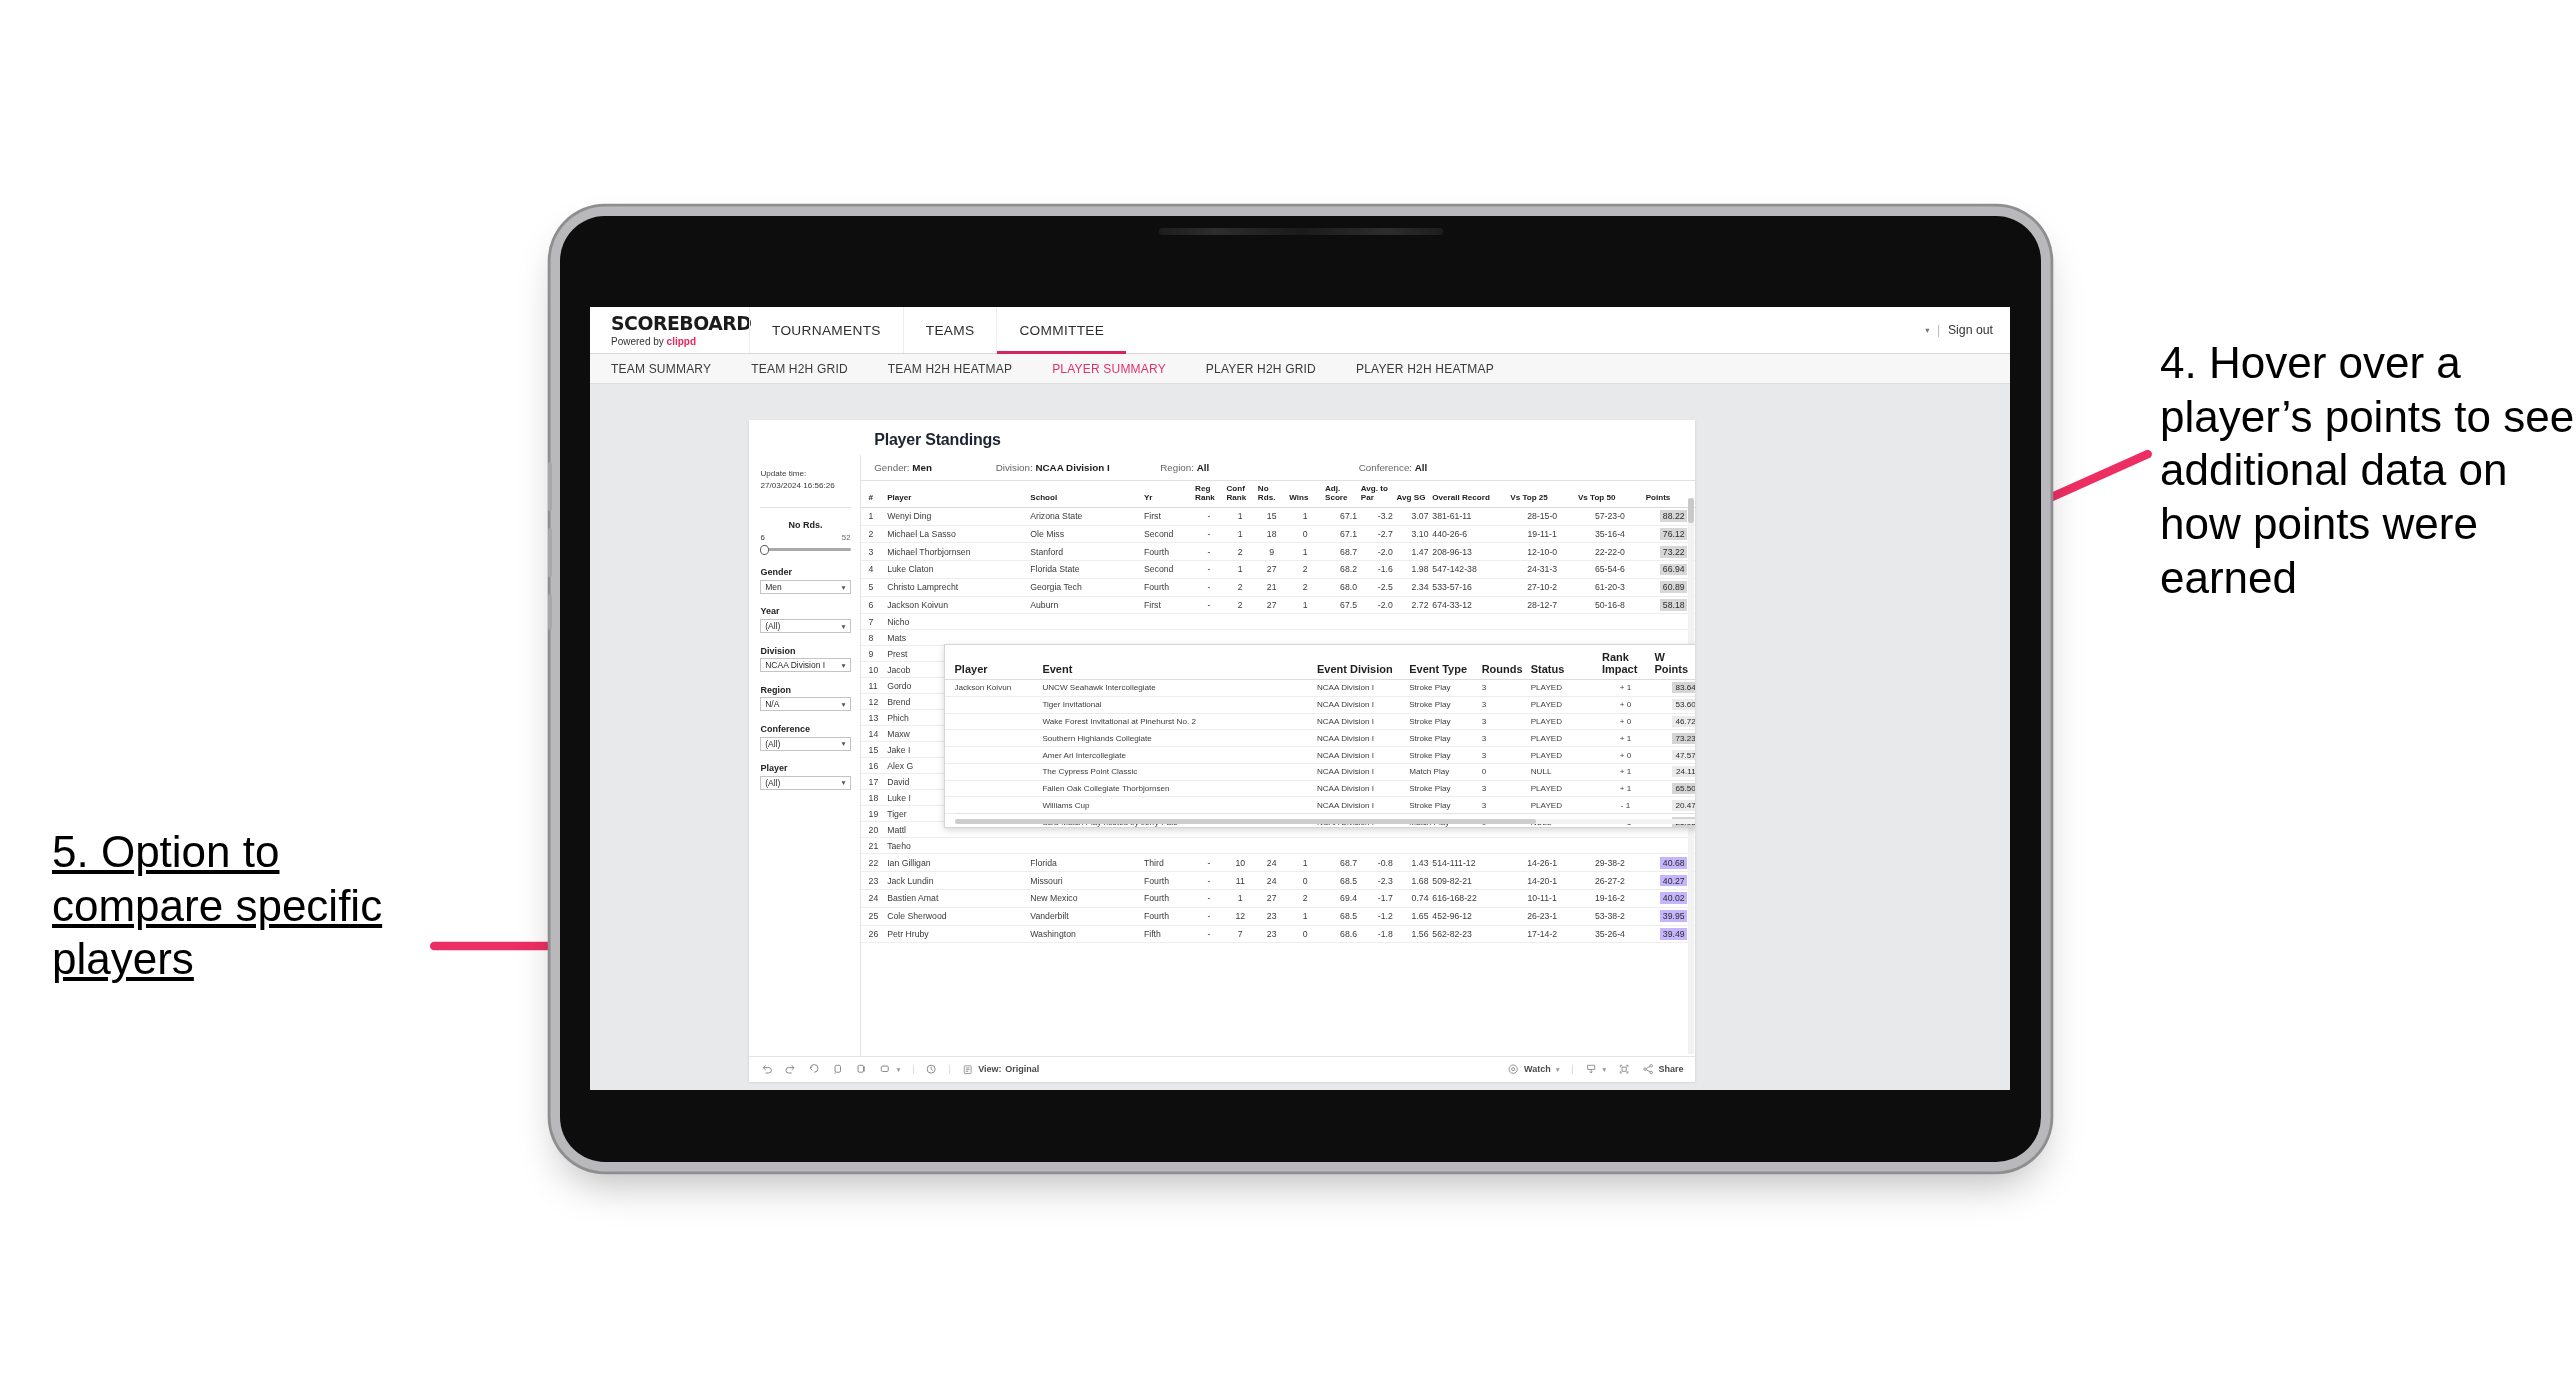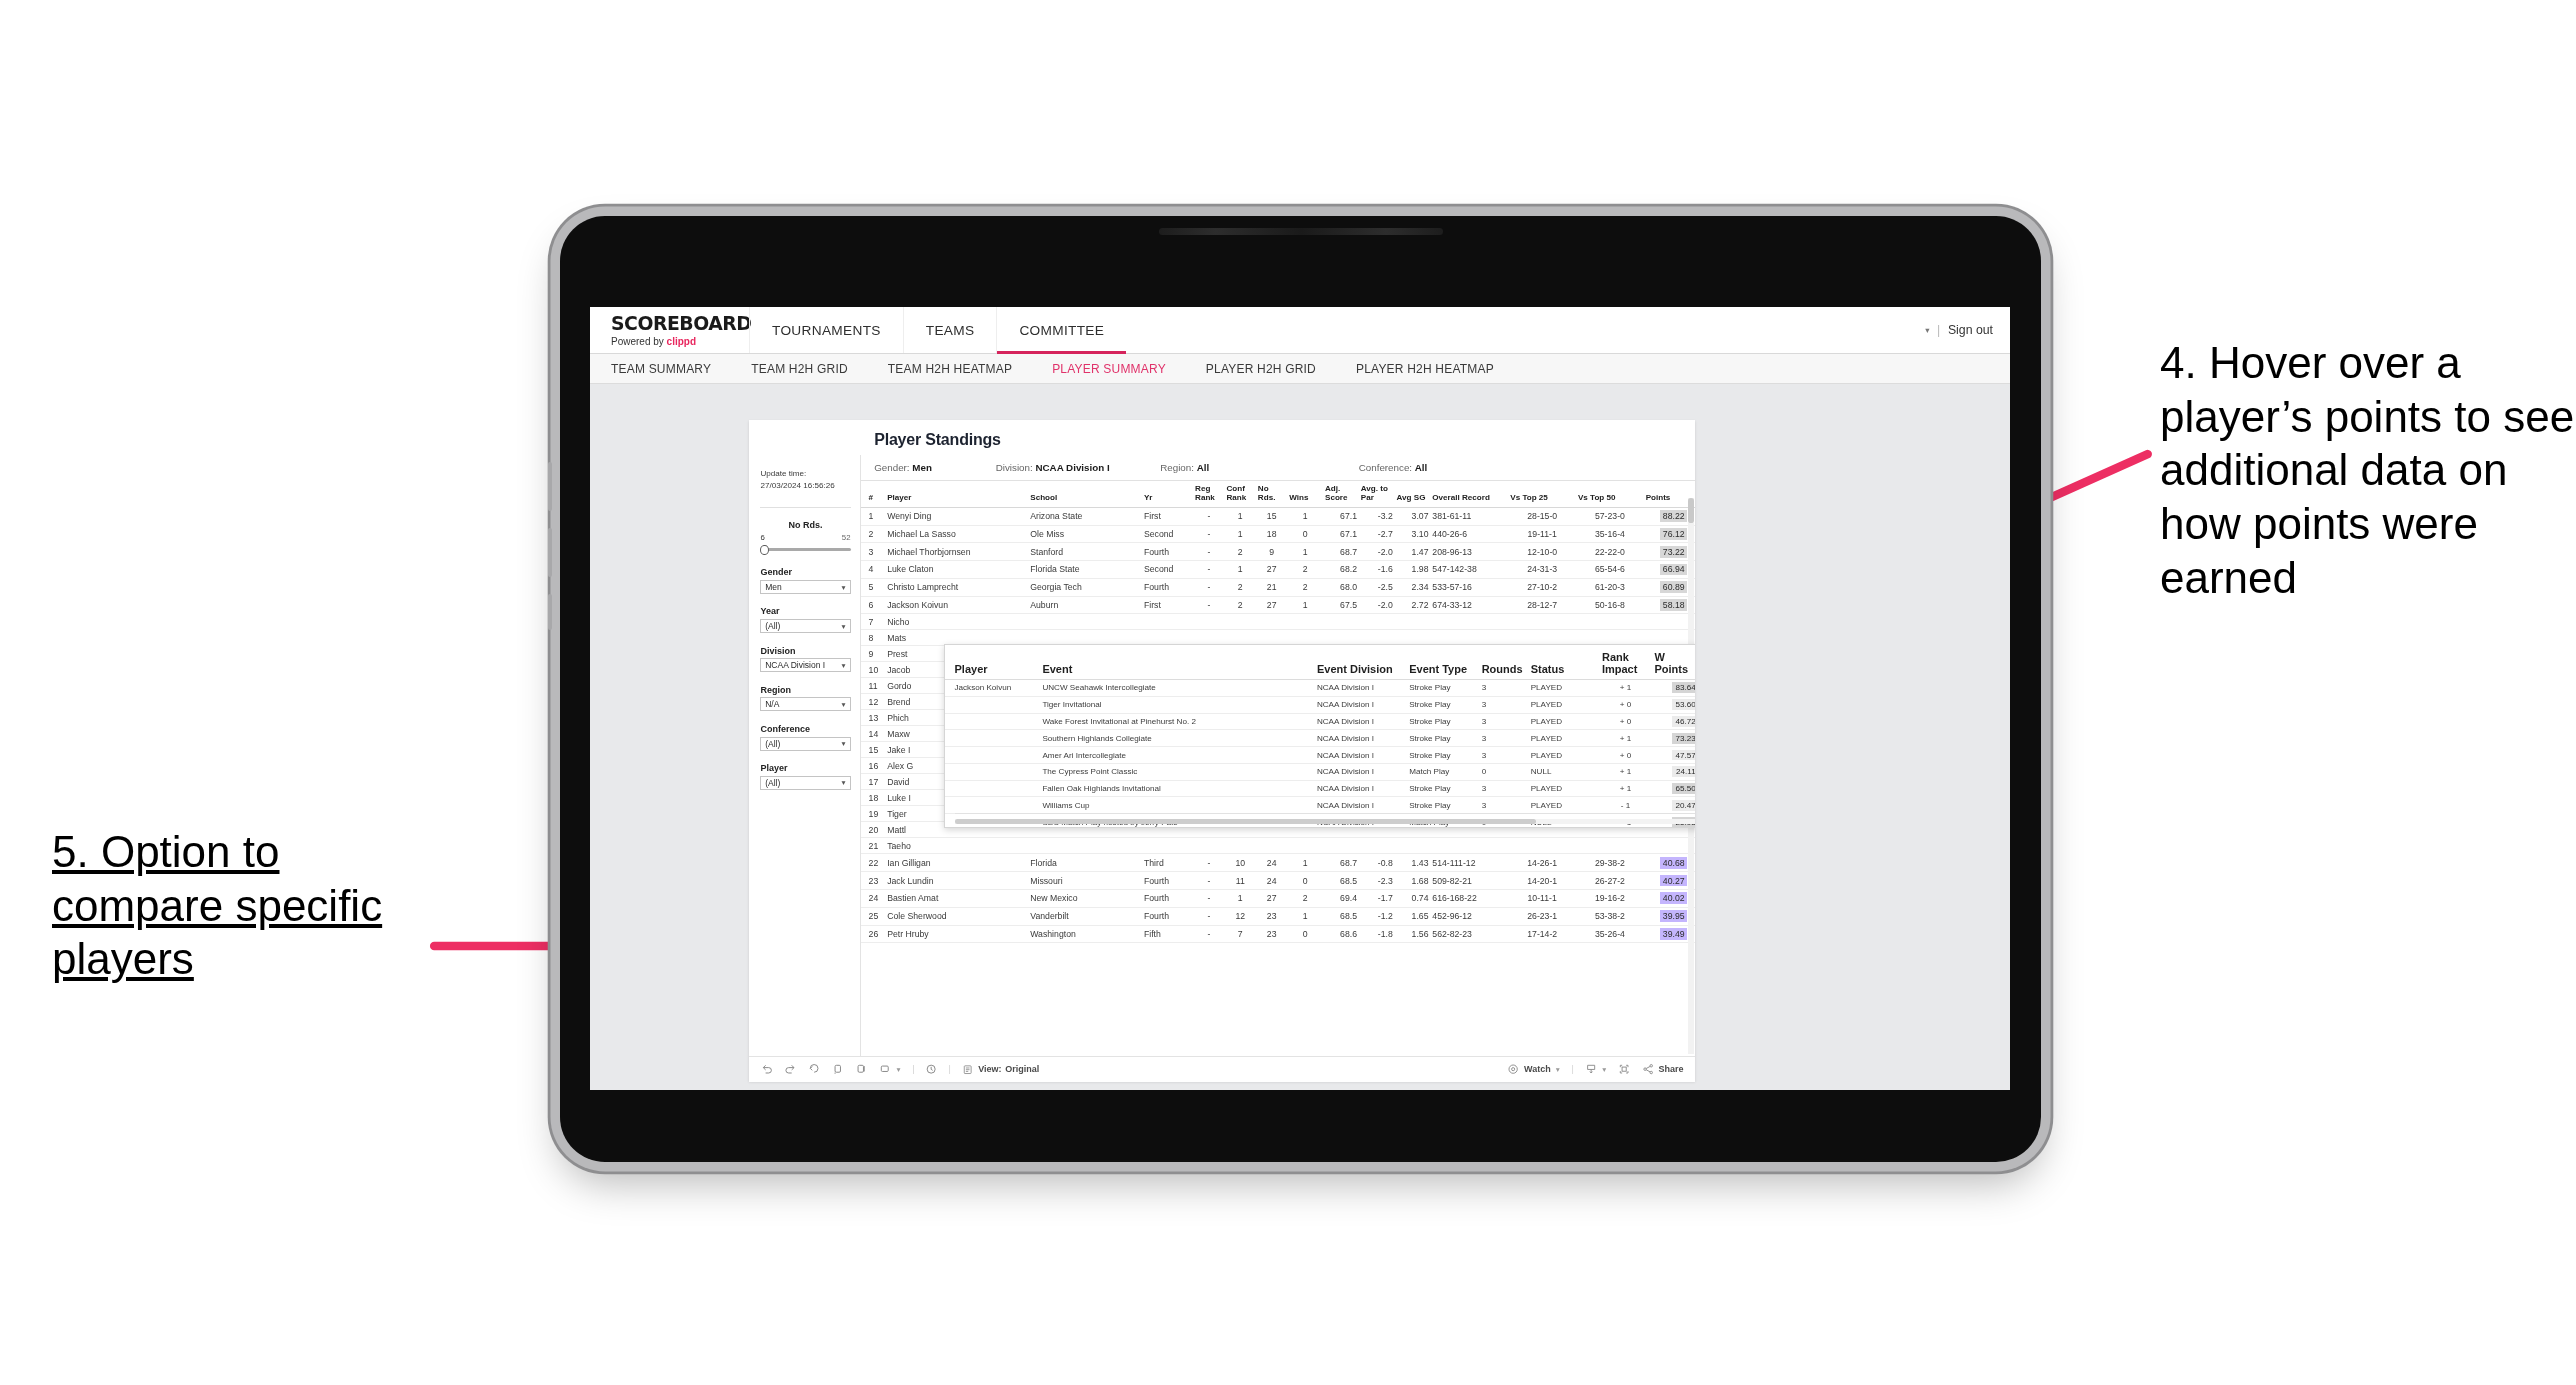--- a/index.html
+++ b/index.html
@@ -884,21 +884,21 @@
                         <td class="t-event">The Cypress Point Classic</td>
                         <td class="t-ediv">NCAA Division I</td>
                         <td class="t-etype">Match Play</td>
                         <td class="t-rds">0</td>
                         <td class="t-stat">NULL</td>
                         <td class="t-rank">+ 1</td>
                         <td class="t-pts"><span class="pill light">24.11</span></td>
                       </tr>
                       <tr>
                         <td class="t-player"></td>
-                        <td class="t-event">Fallen Oak Highlands Invitational</td>
+                        <td class="t-event">Fallen Oak Collegiate Thorbjornsen</td>
                         <td class="t-ediv">NCAA Division I</td>
                         <td class="t-etype">Stroke Play</td>
                         <td class="t-rds">3</td>
                         <td class="t-stat">PLAYED</td>
                         <td class="t-rank">+ 1</td>
                         <td class="t-pts"><span class="pill">65.50</span></td>
                       </tr>
                       <tr>
                         <td class="t-player"></td>
                         <td class="t-event">Williams Cup</td>

